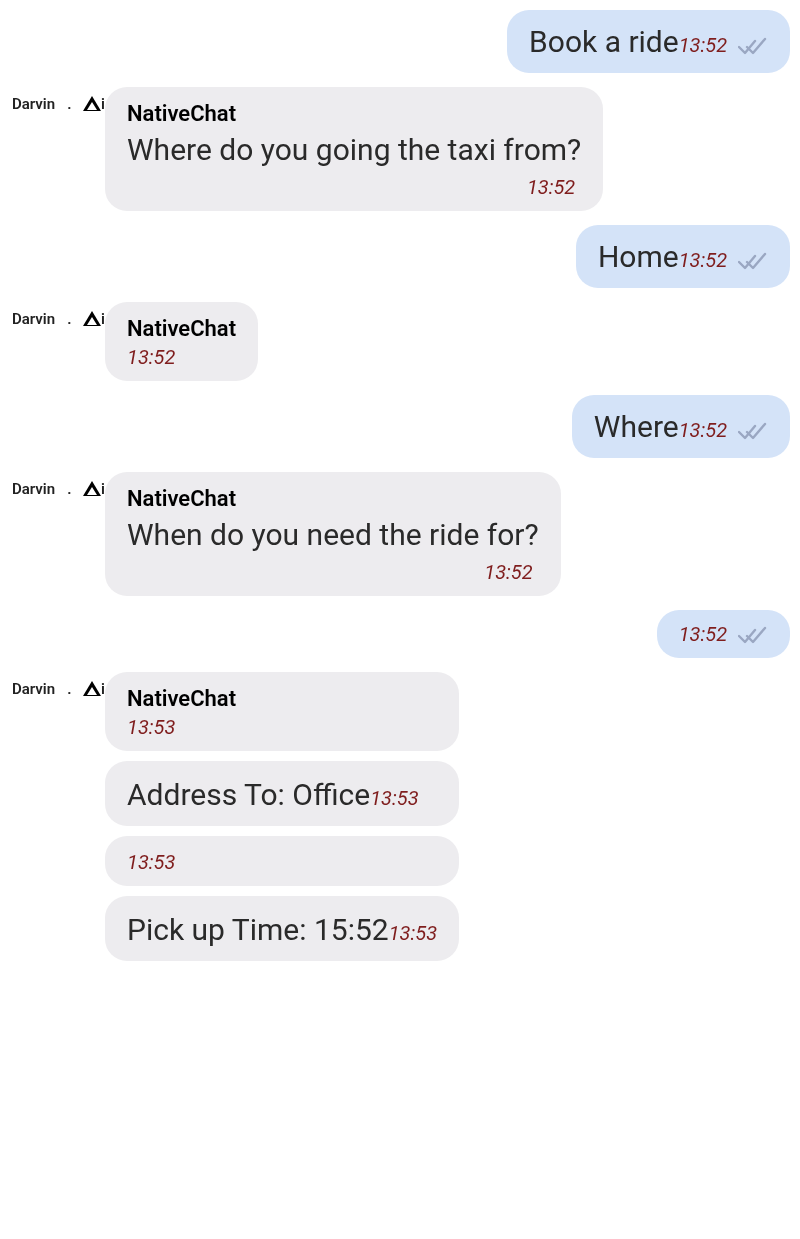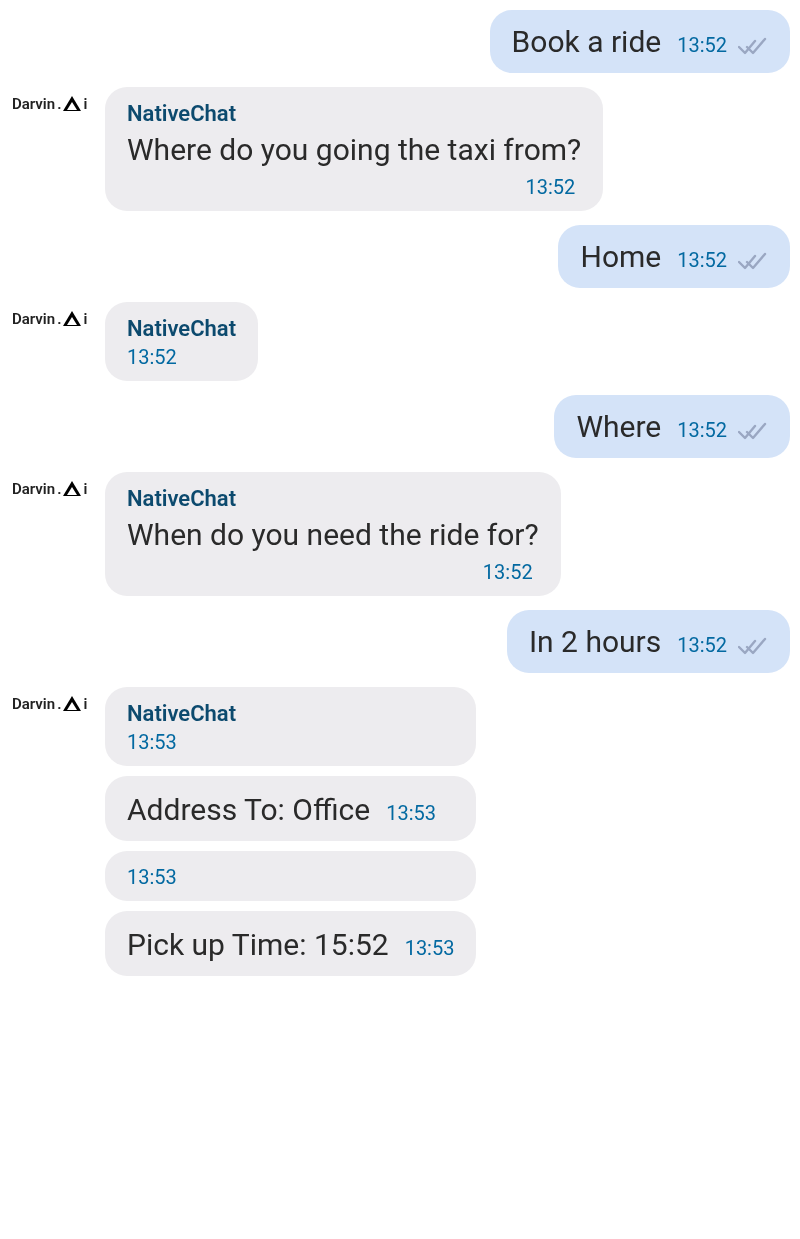--- a/index.html
+++ b/index.html
@@ -23,21 +23,21 @@
       justify-content: flex-end;
     }
     .avatar {
       width: 95px;
       flex-shrink: 0;
       font-size: 15px;
       font-weight: 600;
       color: #222;
       display: flex;
       align-items: center;
-      gap: 2px;
+      gap: 12px;
       padding-top: 8px;
       padding-left: 2px;
     }
     .avatar .dot {
       font-size: 15px;
     }
     .avatar .tri-wrap {
       display: inline-block;
       position: relative;
       width: 18px;
@@ -71,41 +71,41 @@
       flex-direction: column;
     }
     .bubble.bot-bubble {
       background: #edecef;
     }
     .bubble.user-bubble {
       background: #d4e3f8;
       padding: 12px 22px;
     }
     .sender {
-      color: #0c4a6e;
+      color: #000000;
       font-weight: 600;
       font-size: 22px;
       margin-bottom: 4px;
     }
     .content-line {
       display: flex;
       align-items: baseline;
       flex-wrap: wrap;
-      gap: 16px;
     }
     .msg-text {
       font-size: 30px;
       color: #2a2a2a;
       font-weight: 400;
       line-height: 1.3;
     }
     .time {
-      color: #0369a1;
+      color: #7f1d1d;
       font-size: 20px;
       font-weight: 400;
+      font-style: italic;
     }
     .time-below {
       text-align: right;
       margin-top: 6px;
       padding-right: 6px;
     }
     .checks {
       display: inline-block;
       margin-left: 6px;
     }
@@ -228,21 +228,20 @@
     <div class="bubble bot-bubble">
       <div class="sender">NativeChat</div>
       <div class="msg-text">When do you need the ride for?</div>
       <div class="time time-below">13:52</div>
     </div>
   </div>
 
   <div class="msg-row user">
     <div class="bubble user-bubble">
       <div class="content-line">
-        <span class="msg-text">In 2 hours</span>
         <span class="time">
           <span>13:52</span>
           <span class="checks">
             <svg viewBox="0 0 30 20">
                 <path d="M1 10 L7 16 L17 4" stroke="#9aa7c2" stroke-width="2.4" fill="none" stroke-linecap="round" stroke-linejoin="round"></path>
                 <path d="M9 10 L15 16 L27 2" stroke="#9aa7c2" stroke-width="2.4" fill="none" stroke-linecap="round" stroke-linejoin="round"></path>
               </svg>
           </span>
         </span>
       </div>

